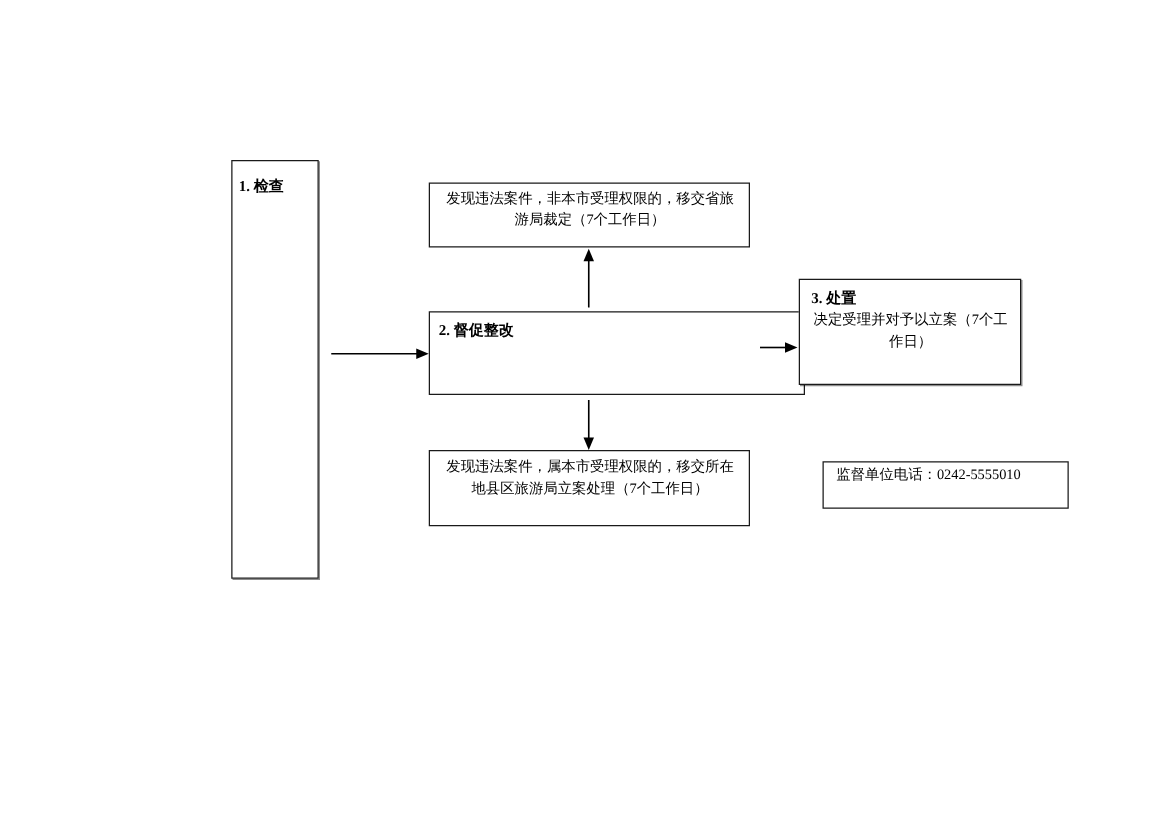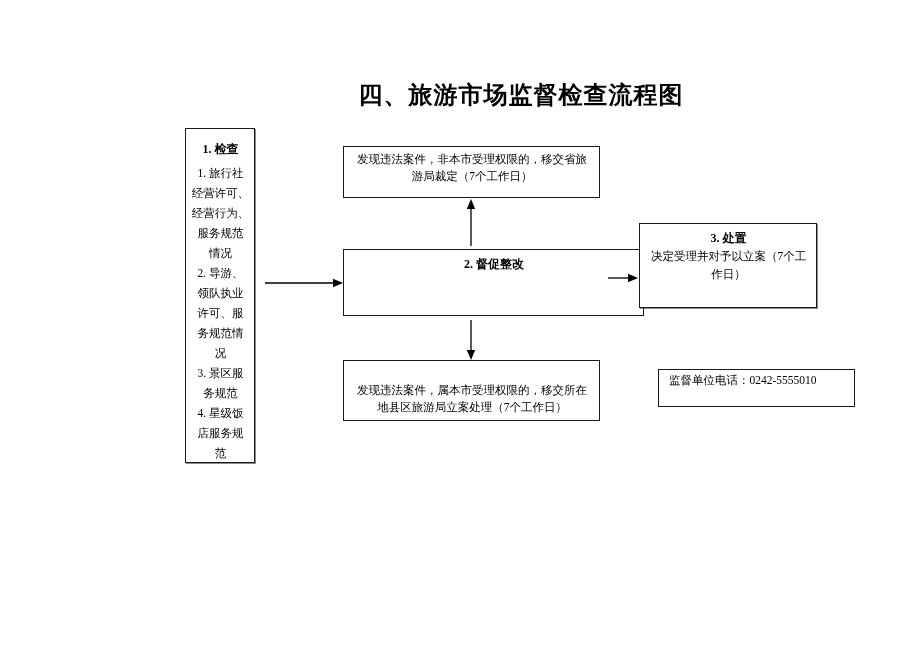--- a/index.html
+++ b/index.html
@@ -34,21 +34,20 @@
     background: #ffffff;
     font-size: 11.5px;
     line-height: 17px;
     color: #000000;
   }
   .fbox.shadowed {
     box-shadow: 1px 1px 0 rgba(0,0,0,0.45);
   }
   .fbox .heading {
     font-weight: bold;
-    text-align: center;
     font-size: 12px;
   }
   .fbox .body-text {
     white-space: pre-line;
     text-align: center;
   }
   
   #inspect-box {
     left: 185px; top: 128px;
     width: 70px; height: 335px;
@@ -66,21 +65,21 @@
   #rectify-box {
     left: 343px; top: 249px;
     width: 301px; height: 67px;
     padding: 5px 6px 0 7px;
     line-height: 18px;
   }
   
   #county-box {
     left: 343px; top: 360px;
     width: 257px; height: 61px;
-    padding: 21px 6px 0 7px;
+    padding: 5px 6px 0 7px;
   }
   
   #dispose-box {
     left: 639px; top: 223px;
     width: 178px; height: 85px;
     padding: 5px 8px 0 9px;
     line-height: 18px;
   }
   
   #contact-box {
@@ -96,39 +95,23 @@
     pointer-events: none;
   }
   #arrow-layer line { stroke: #000000; stroke-width: 1.3; }
   #arrow-layer polygon { fill: #000000; }
 </style>
 </head>
 <body>
 
 <div id="page">
 
-  <div class="doc-title">四、旅游市场监督检查流程图</div>
 
   <div class="fbox shadowed" id="inspect-box">
     <div class="heading">1. 检查</div>
-    <div class="body-text">1. 旅行社
-经营许可、
-经营行为、
-服务规范
-情况
-2. 导游、
-领队执业
-许可、服
-务规范情
-况
-3. 景区服
-务规范
-4. 星级饭
-店服务规
-范</div>
   </div>
 
   <div class="fbox" id="province-box">
     <div class="body-text">发现违法案件，非本市受理权限的，移交省旅
 游局裁定（7个工作日）</div>
   </div>
 
   <div class="fbox" id="rectify-box">
     <div class="heading">2. 督促整改</div>
   </div>

